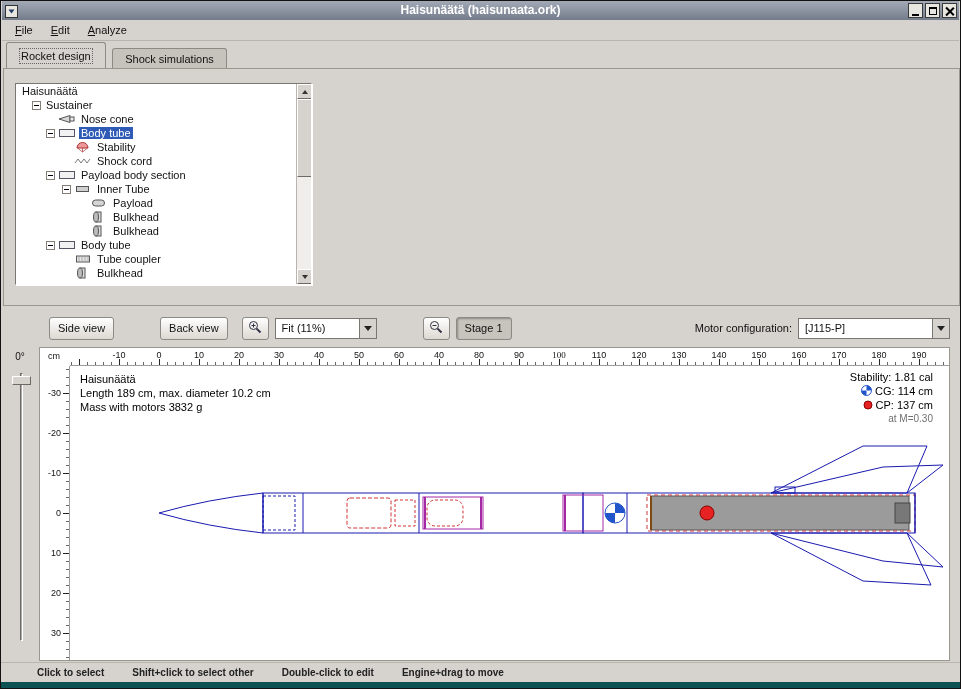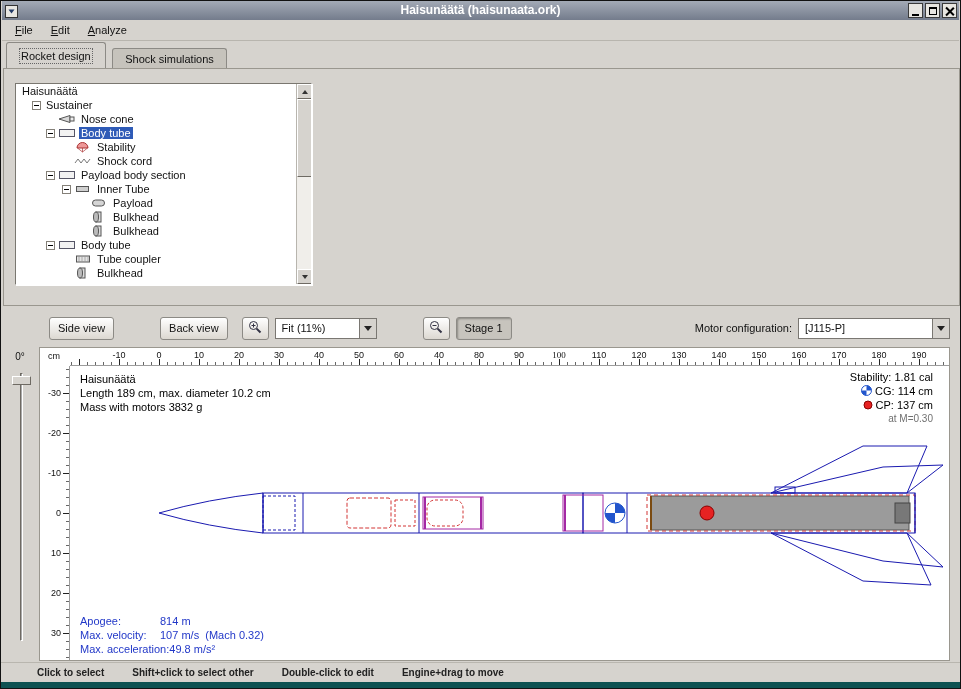--- a/index.html
+++ b/index.html
@@ -692,25 +692,20 @@
             </svg>
           </span><span>CG:</span> <span>114 cm</span></div>
       <div><span class="mini">
             <svg width="10" height="10">
               <circle cx="5" cy="5" r="4" fill="#e62222" stroke="#8a0000"></circle>
             </svg>
           </span><span>CP:</span> <span>137 cm</span></div>
       <div class="cond">at M=0.30</div>
     </div>
 
-    <div class="flight">
-      <div><span class="fl">Apogee:</span><span>814 m</span></div>
-      <div><span class="fl">Max. velocity:</span><span>107 m/s</span>&nbsp;&nbsp;<span>(Mach 0.32)</span></div>
-      <div><span class="fl">Max. acceleration:</span><span>49.8 m/s²</span></div>
-    </div>
   </div>
 
   <div class="statusbar">
     <span class="hint">Click to select</span>
     <span class="hint">Shift+click to select other</span>
     <span class="hint">Double-click to edit</span>
     <span class="hint">Engine+drag to move</span>
   </div>
   <div class="bottomstrip"></div>
 

